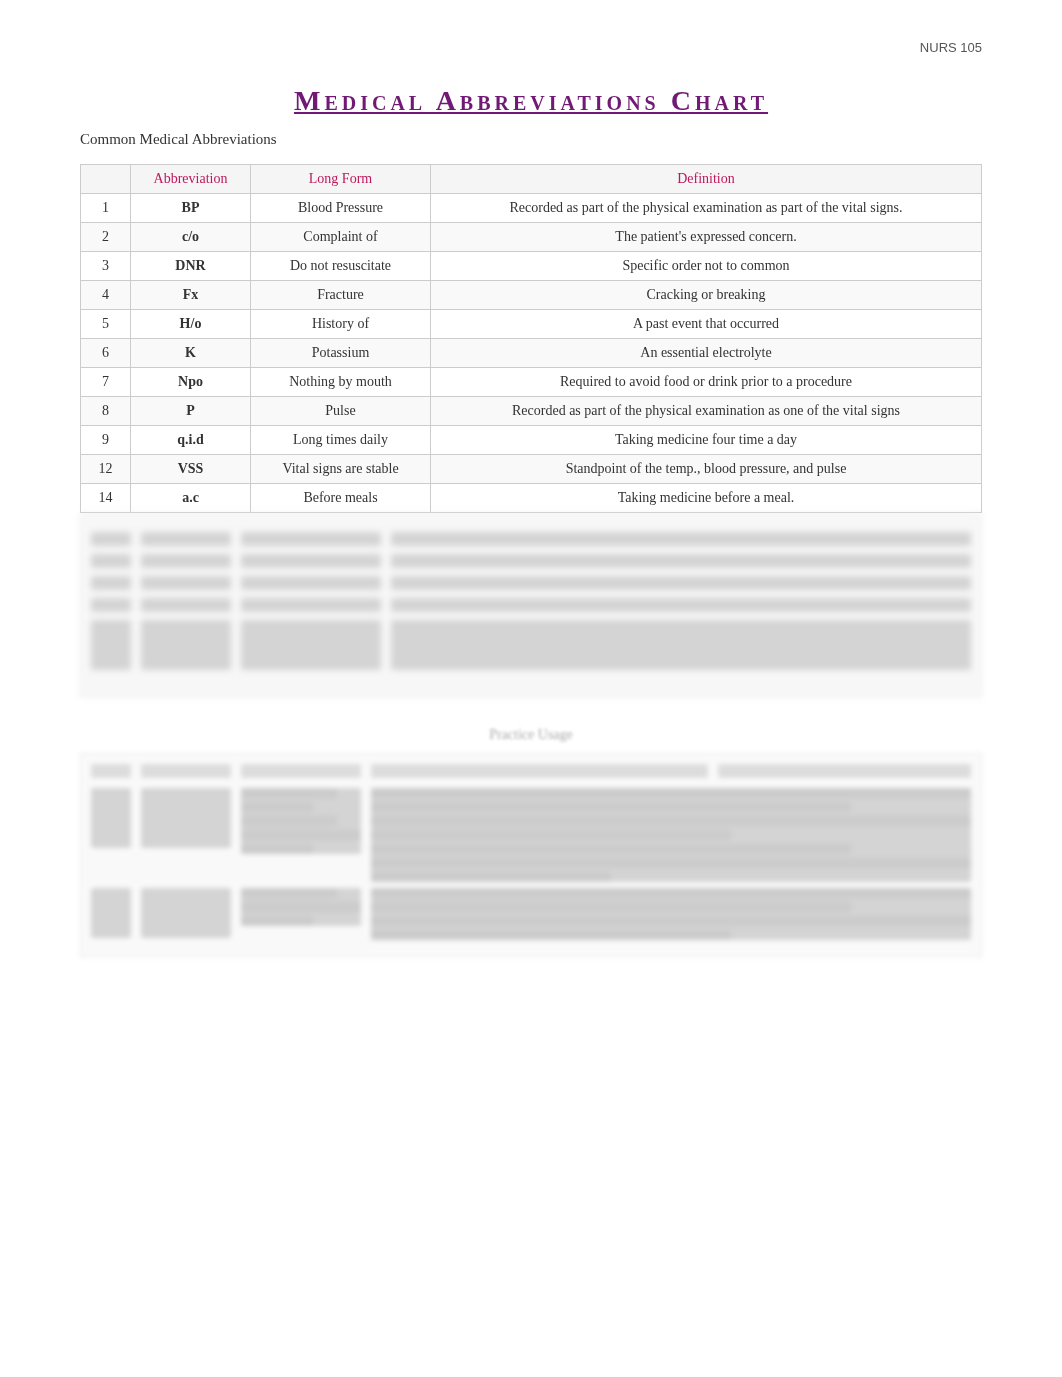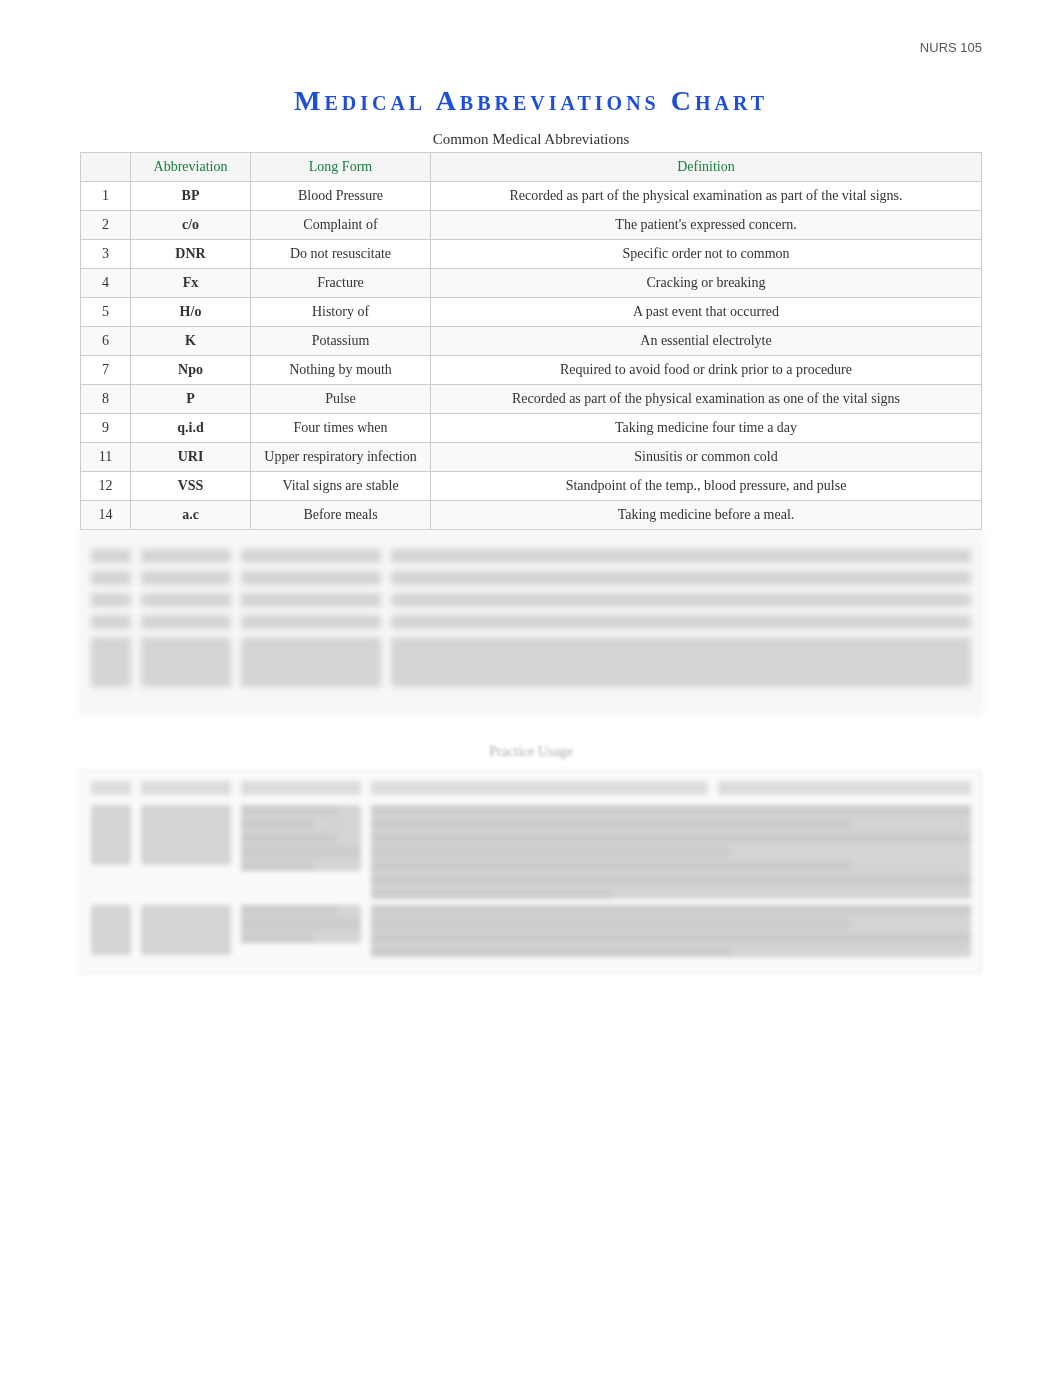--- a/index.html
+++ b/index.html
@@ -21,27 +21,28 @@
       font-family: Arial, sans-serif;
     }
 
     .main-title {
       text-align: center;
       font-size: 28px;
       font-family: Georgia, serif;
       font-variant: small-caps;
       letter-spacing: 4px;
       margin-bottom: 14px;
-      color: #1d4ed8;
+      color: #701a75;
+      text-decoration: underline;
     }
 
     .subtitle {
-      text-align: center;
+      text-align: left;
       font-size: 15px;
-      margin-bottom: 4px;
+      margin-bottom: 16px;
       color: #333;
     }
 
     .main-table {
       width: 100%;
       border-collapse: collapse;
       margin-bottom: 0;
     }
 
     .main-table th, .main-table td {
@@ -49,21 +50,21 @@
       padding: 6px 10px;
       text-align: center;
       vertical-align: middle;
       font-size: 14px;
     }
 
     .main-table thead th {
       background: #f5f5f5;
       font-weight: normal;
       font-style: normal;
-      color: #15803d;
+      color: #be185d;
     }
 
     .main-table td.num-col {
       width: 50px;
       text-align: center;
     }
 
     .main-table td.abbr-col {
       width: 120px;
       font-weight: bold;
@@ -242,28 +243,22 @@
     </tr>
       <tr>
       <td class="num-col">8</td>
       <td class="abbr-col">P</td>
       <td class="long-col">Pulse</td>
       <td class="def-col">Recorded as part of the physical examination as one of the vital signs</td>
     </tr>
       <tr>
       <td class="num-col">9</td>
       <td class="abbr-col">q.i.d</td>
-      <td class="long-col">Four times when</td>
+      <td class="long-col">Long times daily</td>
       <td class="def-col">Taking medicine four time a day</td>
-    </tr>
-      <tr>
-      <td class="num-col">11</td>
-      <td class="abbr-col">URI</td>
-      <td class="long-col">Upper respiratory infection</td>
-      <td class="def-col">Sinusitis or common cold</td>
     </tr>
       <tr>
       <td class="num-col">12</td>
       <td class="abbr-col">VSS</td>
       <td class="long-col">Vital signs are stable</td>
       <td class="def-col">Standpoint of the temp., blood pressure, and pulse</td>
     </tr>
       <tr>
       <td class="num-col">14</td>
       <td class="abbr-col">a.c</td>

